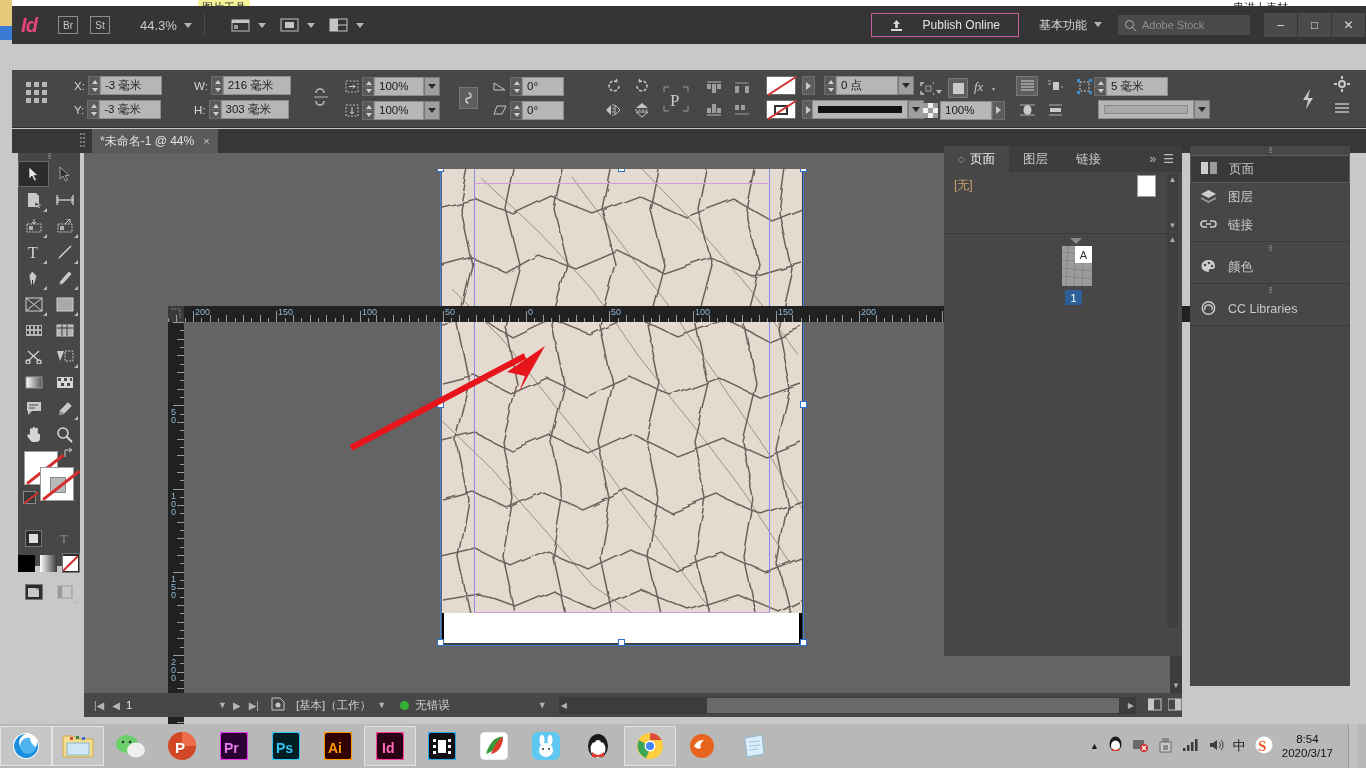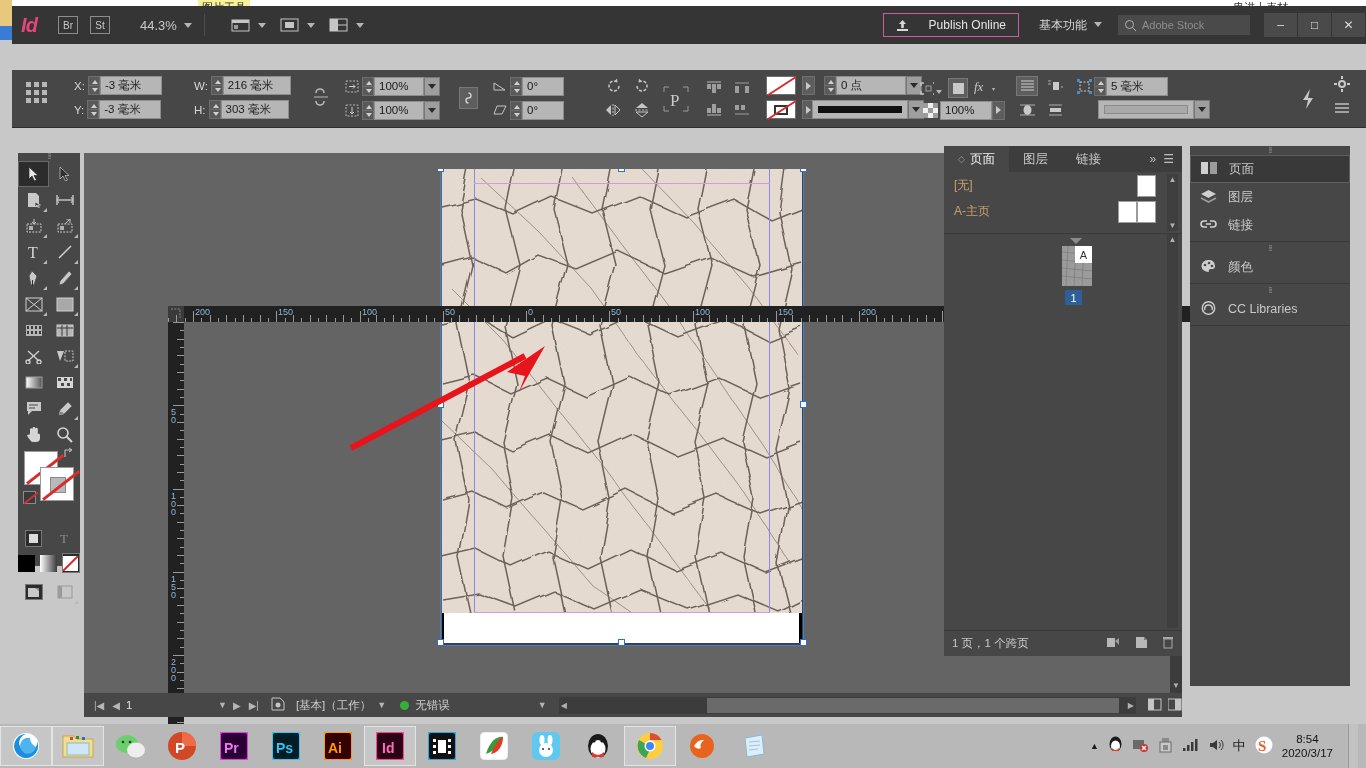--- a/index.html
+++ b/index.html
@@ -22,21 +22,21 @@
 
   
   .titlebar { position:absolute; left:12px; top:6px; width:1354px; height:38px; background:#353535; display:flex; align-items:center; }
   .id-logo { width:34px; text-align:center; color:#e5447f; font-size:20px; font-weight:bold; font-style:italic; letter-spacing:-1px;}
   .sq-btn { width:20px; height:18px; border:1px solid #8d8d8d; color:#c9c9c9; font-size:10px; display:flex; align-items:center; justify-content:center; margin-left:12px; }
   .zoom-box { margin-left:30px; color:#c9c9c9; font-size:13px; }
   .caret { display:inline-block; width:0;height:0;border-left:4px solid transparent;border-right:4px solid transparent;border-top:5px solid #b5b5b5; margin-left:7px; vertical-align:2px;}
   .vsep { width:1px; height:22px; background:#4c4c4c; margin:0 12px; }
   .tb-icon { display:flex; align-items:center; margin-left:14px; }
   .tb-icon svg { display:block; }
-  .publish { margin-left:auto; display:flex; align-items:center; gap:20px; border:1px solid #cf5c9a; padding:4px 12px; color:#e6e6e6; font-size:12px; }
+  .publish { margin-left:auto; display:flex; align-items:center; gap:20px; border:1px solid #cf5c9a; padding:4px 18px; color:#e6e6e6; font-size:12px; }
   .workspace { margin-left:20px; color:#d8d8d8; font-size:12px;}
   .stock { margin-left:16px; width:132px; height:20px; background:#4a4a4a; display:flex; align-items:center; padding-left:6px; gap:5px; color:#8e8e8e; font-size:11px;}
   .wbtns { margin-left:14px; display:flex; }
   .wbtn { width:34px; height:24px; background:#4a4a4a; display:flex;align-items:center;justify-content:center;color:#dcdcdc;font-size:12px; border-right:1px solid #353535;}
 
   
   .menubar { position:absolute; left:12px; top:44px; width:1354px; height:26px; background:#3b3b3b; display:flex; align-items:center; padding-left:12px; }
   .menubar span { color:#d2d2d2; font-size:12.5px; margin-right:16px; }
 
   
@@ -422,21 +422,21 @@
           <i style="position:absolute;left:7px;top:4px;width:14px;height:10px;border:2px solid #333;"></i>
         </div>
       <div class="arrbtn" style="margin-left:6px;"></div>
     </div>
 
     <div class="grp" style="left:812px; top:6px;">
       <div class="spin">
           <i></i>
           <i></i>
         </div>
-      <div class="fld" style="width:70px;">0 点</div>
+      <div class="fld" style="width:62px;">0 点</div>
       <div class="ddbtn"></div>
     </div>
     <div class="grp" style="left:800px; top:30px;">
       <div class="strokeline">
           <i></i>
         </div>
       <div class="ddbtn"></div>
     </div>
 
     <div class="grp" style="left:908px; top:8px;">
@@ -568,20 +568,40 @@
       <svg width="16" height="12">
           <g stroke="#c9c9c9" stroke-width="1.4">
             <line x1="1" y1="2" x2="15" y2="2"></line>
             <line x1="1" y1="6" x2="15" y2="6"></line>
             <line x1="1" y1="10" x2="15" y2="10"></line>
           </g>
         </svg>
     </div>
   </div>
 
+  <div class="tabstrip">
+    <div class="tabgrip">
+      <svg width="6" height="16">
+          <g fill="#7b7b7b">
+            <rect y="0" width="2" height="2"></rect>
+            <rect y="4" width="2" height="2"></rect>
+            <rect y="8" width="2" height="2"></rect>
+            <rect y="12" width="2" height="2"></rect>
+            <rect x="3" y="0" width="2" height="2"></rect>
+            <rect x="3" y="4" width="2" height="2"></rect>
+            <rect x="3" y="8" width="2" height="2"></rect>
+            <rect x="3" y="12" width="2" height="2"></rect>
+          </g>
+        </svg>
+    </div>
+    <div class="dtab">
+      <span>*未命名-1 @ 44%</span>
+      <span class="x">×</span>
+    </div>
+  </div>
 
   <div class="toolbox">
     <div class="tb-grip">⦙⦙⦙</div>
     <div class="trow">
       <div class="tool active">
           <svg width="14" height="16">
             <path d="M2 1 L2 13 L5 10 L7.5 15 L9.5 14 L7 9.5 L11 9.5 Z" fill="#e8e8e8" stroke="#2a2a2a" stroke-width=".7"></path>
           </svg>
         </div>
       <div class="tool">
@@ -1146,27 +1166,20 @@
         <span>☰</span>
       </div>
     </div>
     <div class="masters">
       <div class="mrow">
         <span>[无]</span>
         <span class="mthumb">
             <i></i>
           </span>
       </div>
-      <div class="mrow">
-        <span>A-主页</span>
-        <span class="mthumb" style="right:26px;">
-            <i></i>
-            <i></i>
-          </span>
-      </div>
       <div class="pscroll">
         <div class="ar">▲</div>
         <div class="ar" style="position:absolute; bottom:0;">▼</div>
       </div>
     </div>
     <div class="pagesarea">
       <div class="pgcaret"></div>
       <div class="pgthumb">
         <svg width="30" height="40">
             <rect width="30" height="40" fill="#9b9b9b"></rect>
@@ -1174,43 +1187,20 @@
           <path d="M0 6 L30 9 M0 14 L30 17 M0 22 L30 25 M0 30 L30 33"></path>
           <path d="M6 0 L4 40 M14 0 L12 40 M22 0 L20 40"></path>
             </g>
           </svg>
         <span class="A">A</span>
       </div>
       <div class="pgnum">1</div>
       <div class="pscroll" style="top:0; bottom:0;">
         <div class="ar">▲</div>
       </div>
-    </div>
-    <div class="pfooter">
-      <span>1 页，1 个跨页</span>
-      <span class="ico">
-        <span>
-          <svg width="15" height="13">
-              <rect x="1" y="2" width="8" height="9" fill="#b8b8b8"></rect>
-              <path d="M9 5 l4 -3 v7 z" fill="#9b9b9b"></path>
-            </svg>
-        </span>
-        <span>
-          <svg width="13" height="13">
-              <path d="M1 1 H9 L12 4 V12 H1 Z" fill="#b8b8b8"></path>
-              <path d="M9 1 V4 H12" fill="#7d7d7d"></path>
-            </svg>
-        </span>
-        <span>
-          <svg width="12" height="13">
-              <rect x="2" y="3" width="8" height="9" fill="none" stroke="#a8a8a8"></rect>
-              <rect x="1" y="1" width="10" height="2" fill="#a8a8a8"></rect>
-            </svg>
-        </span>
-      </span>
     </div>
   </div>
 
   <div class="dock">
     <div class="dgrip">⦙⦙⦙⦙</div>
     <div class="ditem active">
       <span><svg width="17" height="14">
             <rect x="0" y="1" width="7" height="12" fill="#cfcfcf"></rect>
             <rect x="9" y="1" width="7" height="12" fill="#9b9b9b"></rect>
           </svg></span>

